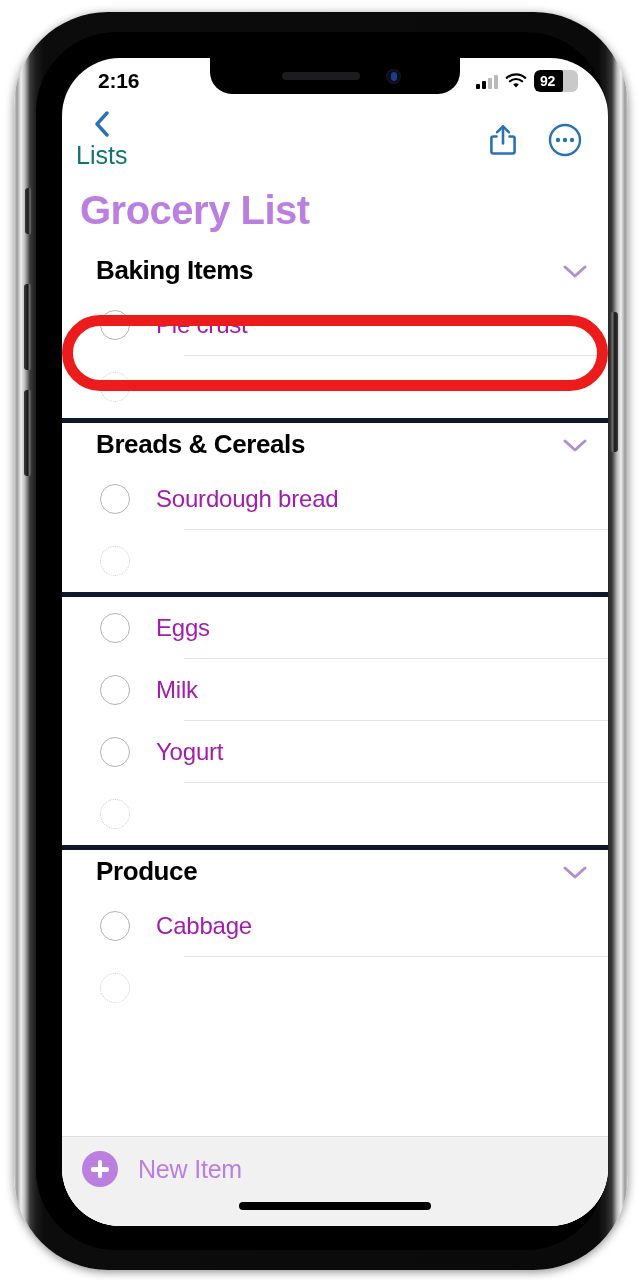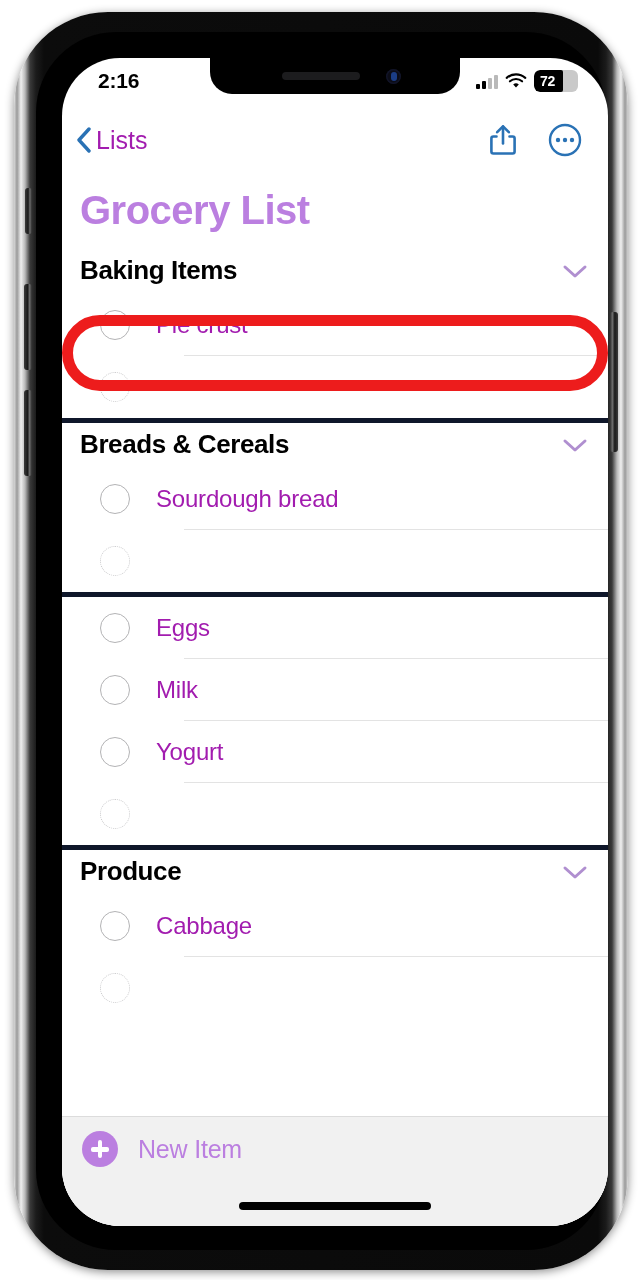--- a/index.html
+++ b/index.html
@@ -101,41 +101,42 @@
   }
 
   
   #nav-bar{
     position:absolute; top:46px; left:0; width:100%; height:72px;
     display:flex; align-items:center; justify-content:space-between;
     padding:0 26px 0 14px;
   }
   #back-button{
     display:flex; align-items:center; gap:4px;
-    color:#a21caf; font-size:25px; cursor:pointer;
+    color:#0f766e; font-size:25px; cursor:pointer;flex-direction:column;
   }
   #chevron-left-icon{ display:block; width:16px; height:26px; }
   #nav-actions{ display:flex; align-items:center; gap:30px; }
 
   
   #list-body{
     position:absolute; top:118px; left:0; width:100%;
     bottom:0; background:#fff; overflow:hidden;
   }
   #page-title{
     font-size:40px; font-weight:700; color:#bb7fe0;
     padding:12px 18px 16px 18px; letter-spacing:-.5px;
   }
 
   .section{ background:#fff; }
   .section + .section{ border-top:5px solid #0f172a; }
 
   .section-header{
     display:flex; align-items:center; justify-content:space-between;
     padding:6px 20px 8px 18px;
+    margin-left:16px;
   }
   .section-title{ font-size:26px; font-weight:700; color:#000; letter-spacing:-.4px; }
   .chevron-down-icon{ width:26px; height:16px; }
 
   .list-row{
     display:flex; align-items:center;
     padding:0 18px; height:62px;
     position:relative;
   }
   .list-row .divider{
@@ -150,21 +151,21 @@
   .checkbox.empty{
     border:1.6px dotted #c9c9cb;
   }
   .item-label{
     margin-left:26px; font-size:24px; color:#a21caf; letter-spacing:-.2px;
   }
 
   
   #new-item-bar{
     position:absolute; left:0; right:0; bottom:0;
-    height:110px; background:#f1f1f1;
+    height:90px; background:#f1f1f1;
     border-top:1px solid #dcdcdc;
     display:flex; align-items:flex-start; padding:14px 0 0 20px;
   }
   #plus-circle-icon{
     width:36px; height:36px; border-radius:50%;
     background:#bb7fe0; position:relative; flex:0 0 auto;
   }
   #plus-circle-icon::before,
   #plus-circle-icon::after{
     content:""; position:absolute; background:#fff; border-radius:2px;
@@ -221,21 +222,21 @@
             <i></i>
             <i></i>
         </div>
         <svg id="wifi-icon" viewBox="0 0 22 16">
           <path d="M11 14.6 8.2 11.5a4.2 4.2 0 0 1 5.6 0L11 14.6z" fill="#000"></path>
           <path d="M4.9 8.3a9.2 9.2 0 0 1 12.2 0" stroke="#000" stroke-width="2.1" fill="none" stroke-linecap="round"></path>
           <path d="M1.7 4.9a14 14 0 0 1 18.6 0" stroke="#000" stroke-width="2.1" fill="none" stroke-linecap="round"></path>
         </svg>
         <div id="battery-icon">
           <div id="battery-fill" style="width: 66%;"></div>
-          <div id="battery-level">72</div>
+          <div id="battery-level">92</div>
 
         </div>
       </div>
     </div>
 
     <div id="nav-bar">
       <div id="back-button">
         <svg id="chevron-left-icon" viewBox="0 0 16 26">
           <path d="M13 2 3 13l10 11" stroke="#2a72b5" stroke-width="3.4" fill="none" stroke-linecap="round" stroke-linejoin="round"></path>
         </svg>

